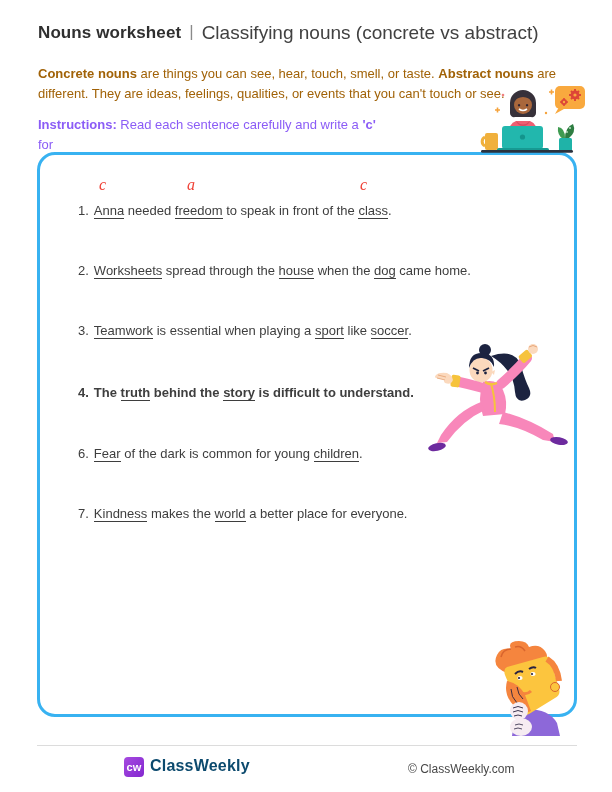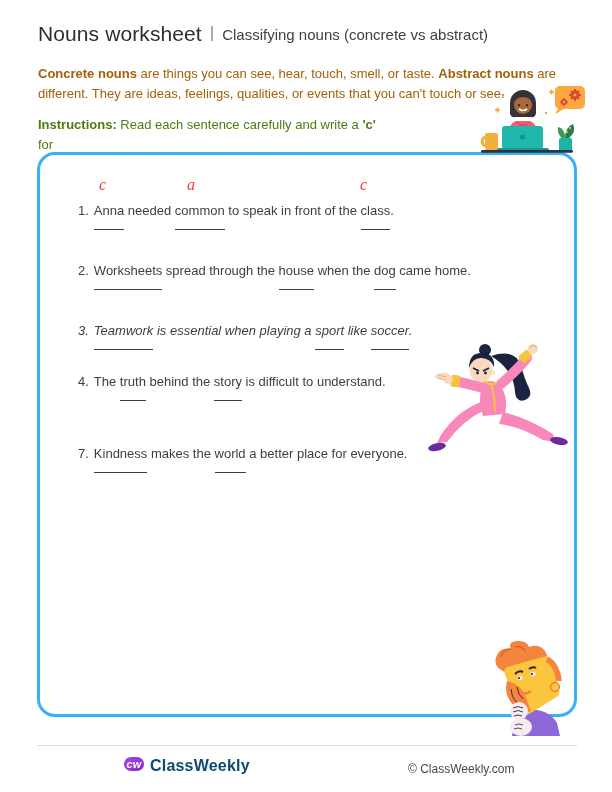--- a/index.html
+++ b/index.html
@@ -5,64 +5,64 @@
   html,body{margin:0;padding:0;background:#ffffff;}
   #page{
     position:relative;
     width:612px;height:792px;
     background:#ffffff;
     font-family:"Liberation Sans", sans-serif;
     overflow:hidden;
   }
   
   #title-row{position:absolute;left:38px;top:22px;display:flex;align-items:center;white-space:nowrap;}
-  #title-row .main{font-size:21px;font-weight:normal;color:#2f2f2f;letter-spacing:.1px;}
+  #title-row .main{font-size:17px;font-weight:bold;color:#2f2f2f;letter-spacing:.1px;}
   #title-row .sep{font-size:17px;font-weight:300;color:#8a8a8a;margin:0 8px;transform:translateY(-1px);}
-  #title-row .sub{font-size:15px;color:#414141;}
+  #title-row .sub{font-size:19px;color:#414141;}
   #intro{position:absolute;left:38px;top:51px;width:552px;font-size:13px;line-height:20px;color:#a16207;}
-  #instructions{position:absolute;left:38px;top:102px;width:350px;font-size:13px;line-height:20px;color:#4d7c0f;}
+  #instructions{position:absolute;left:38px;top:102px;width:350px;font-size:13px;line-height:20px;color:#8b5cf6;}
   .b{font-weight:bold;}
   
   #worksheet-box{
     position:absolute;left:37px;top:152px;width:540px;height:565px;
     border:3px solid #38b2f1;border-radius:18px;box-sizing:border-box;
     background:#ffffff;
   }
   #sentences{position:absolute;left:40px;top:155px;width:534px;height:560px;}
   .sentence{position:absolute;left:38px;font-size:13px;color:#3e3e3e;white-space:nowrap;}
   .sentence .num{margin-right:5px;}
   .sentence:nth-child(1){top:48px;}
   .sentence:nth-child(2){top:108px;}
-  .sentence:nth-child(3){top:168px;font-style:italic;}
-  .sentence:nth-child(4){top:219px;}
+  .sentence:nth-child(3){top:168px;}
+  .sentence:nth-child(4){top:230px;font-weight:bold;}
   .sentence:nth-child(5){top:291px;}
   .sentence:nth-child(6){top:351px;}
   .sentence:nth-child(7){top:413px;text-align:center;}
   .sentence:nth-child(8){top:473px;}
-  .u{border-bottom:1.4px solid #3e3e3e;padding-bottom:11px;}
+  .u{border-bottom:1.4px solid #3e3e3e;padding-bottom:0;}
   .answer{
     position:absolute;top:176px;
     font-family:"Liberation Serif", serif;font-style:italic;
     font-size:16px;color:#ef4136;
   }
   #answer-1{left:99px;}
   #answer-2{left:187px;}
   #answer-3{left:360px;}
   
   .illus{position:absolute;z-index:3;}
   #illus-woman{left:479px;top:83px;}
   #illus-kungfu{left:425px;top:342px;}
   #illus-thinker{left:477px;top:641px;}
   
   #footer{position:absolute;left:37px;top:745px;width:540px;border-top:1px solid #dcdcdc;}
   #logo-badge{
-    position:absolute;left:87px;top:11px;width:20px;height:14px;border-radius:10px;
+    position:absolute;left:87px;top:11px;width:20px;height:20px;border-radius:4px;
     background:linear-gradient(135deg,#a64ae0,#8327cf);
     color:#ffffff;font-size:11px;font-weight:bold;
-    display:flex;align-items:center;justify-content:center;letter-spacing:.2px;font-style:italic;
+    display:flex;align-items:center;justify-content:center;letter-spacing:.2px;
   }
   #brand-name{position:absolute;left:113px;top:11px;font-size:16px;font-weight:bold;color:#0c4a6e;letter-spacing:.2px;}
   #tagline{position:absolute;left:213px;top:16px;font-size:11px;color:#474747;margin-top:28px;}
   #copyright{position:absolute;left:371px;top:16px;font-size:12px;color:#474747;}
 </style>
 </head>
 <body>
 
 <div id="page">
 
@@ -125,24 +125,25 @@
     <rect x="2" y="67" width="92" height="2.8" rx="1.4" fill="#2a3340"></rect>
   </svg>
 
   <div id="worksheet-box"></div>
 
   <span id="answer-1" class="answer">c</span>
   <span id="answer-2" class="answer">a</span>
   <span id="answer-3" class="answer">c</span>
 
   <div id="sentences">
-      <div class="sentence"><span class="num">1.</span><span><span class="u">Anna</span><span> needed </span><span class="u">common</span><span> to speak in front of the </span><span class="u">class</span><span>.</span></span></div>
+      <div class="sentence"><span class="num">1.</span><span><span class="u">Anna</span><span> needed </span><span class="u">freedom</span><span> to speak in front of the </span><span class="u">class</span><span>.</span></span></div>
       <div class="sentence"><span class="num">2.</span><span><span class="u">Worksheets</span><span> spread through the </span><span class="u">house</span><span> when the </span><span class="u">dog</span><span> came home.</span></span></div>
       <div class="sentence"><span class="num">3.</span><span><span class="u">Teamwork</span><span> is essential when playing a </span><span class="u">sport</span><span> like </span><span class="u">soccer</span><span>.</span></span></div>
       <div class="sentence"><span class="num">4.</span><span><span>The </span><span class="u">truth</span><span> behind the </span><span class="u">story</span><span> is difficult to understand.</span></span></div>
+      <div class="sentence"><span class="num">6.</span><span><span class="u">Fear</span><span> of the dark is common for young </span><span class="u">children</span><span>.</span></span></div>
       <div class="sentence"><span class="num">7.</span><span><span class="u">Kindness</span><span> makes the </span><span class="u">world</span><span> a better place for everyone.</span></span></div>
     </div>
 
   <svg id="illus-kungfu" class="illus" width="150" height="115" viewBox="0 0 150 115">
 
     <path d="M66 14 q24 -8 30 10 q4 14 8 22 q4 9 -4 12 q-9 3 -10 -8 q-1 -14 -8 -22 q-6 -8 -16 -14z" fill="#1c2340"></path>
 
     <circle cx="60" cy="8" r="6" fill="#1c2340"></circle>
 
     <path d="M76 42 Q92 28 102 16" stroke="#f887ba" stroke-width="10" fill="none" stroke-linecap="round"></path>

